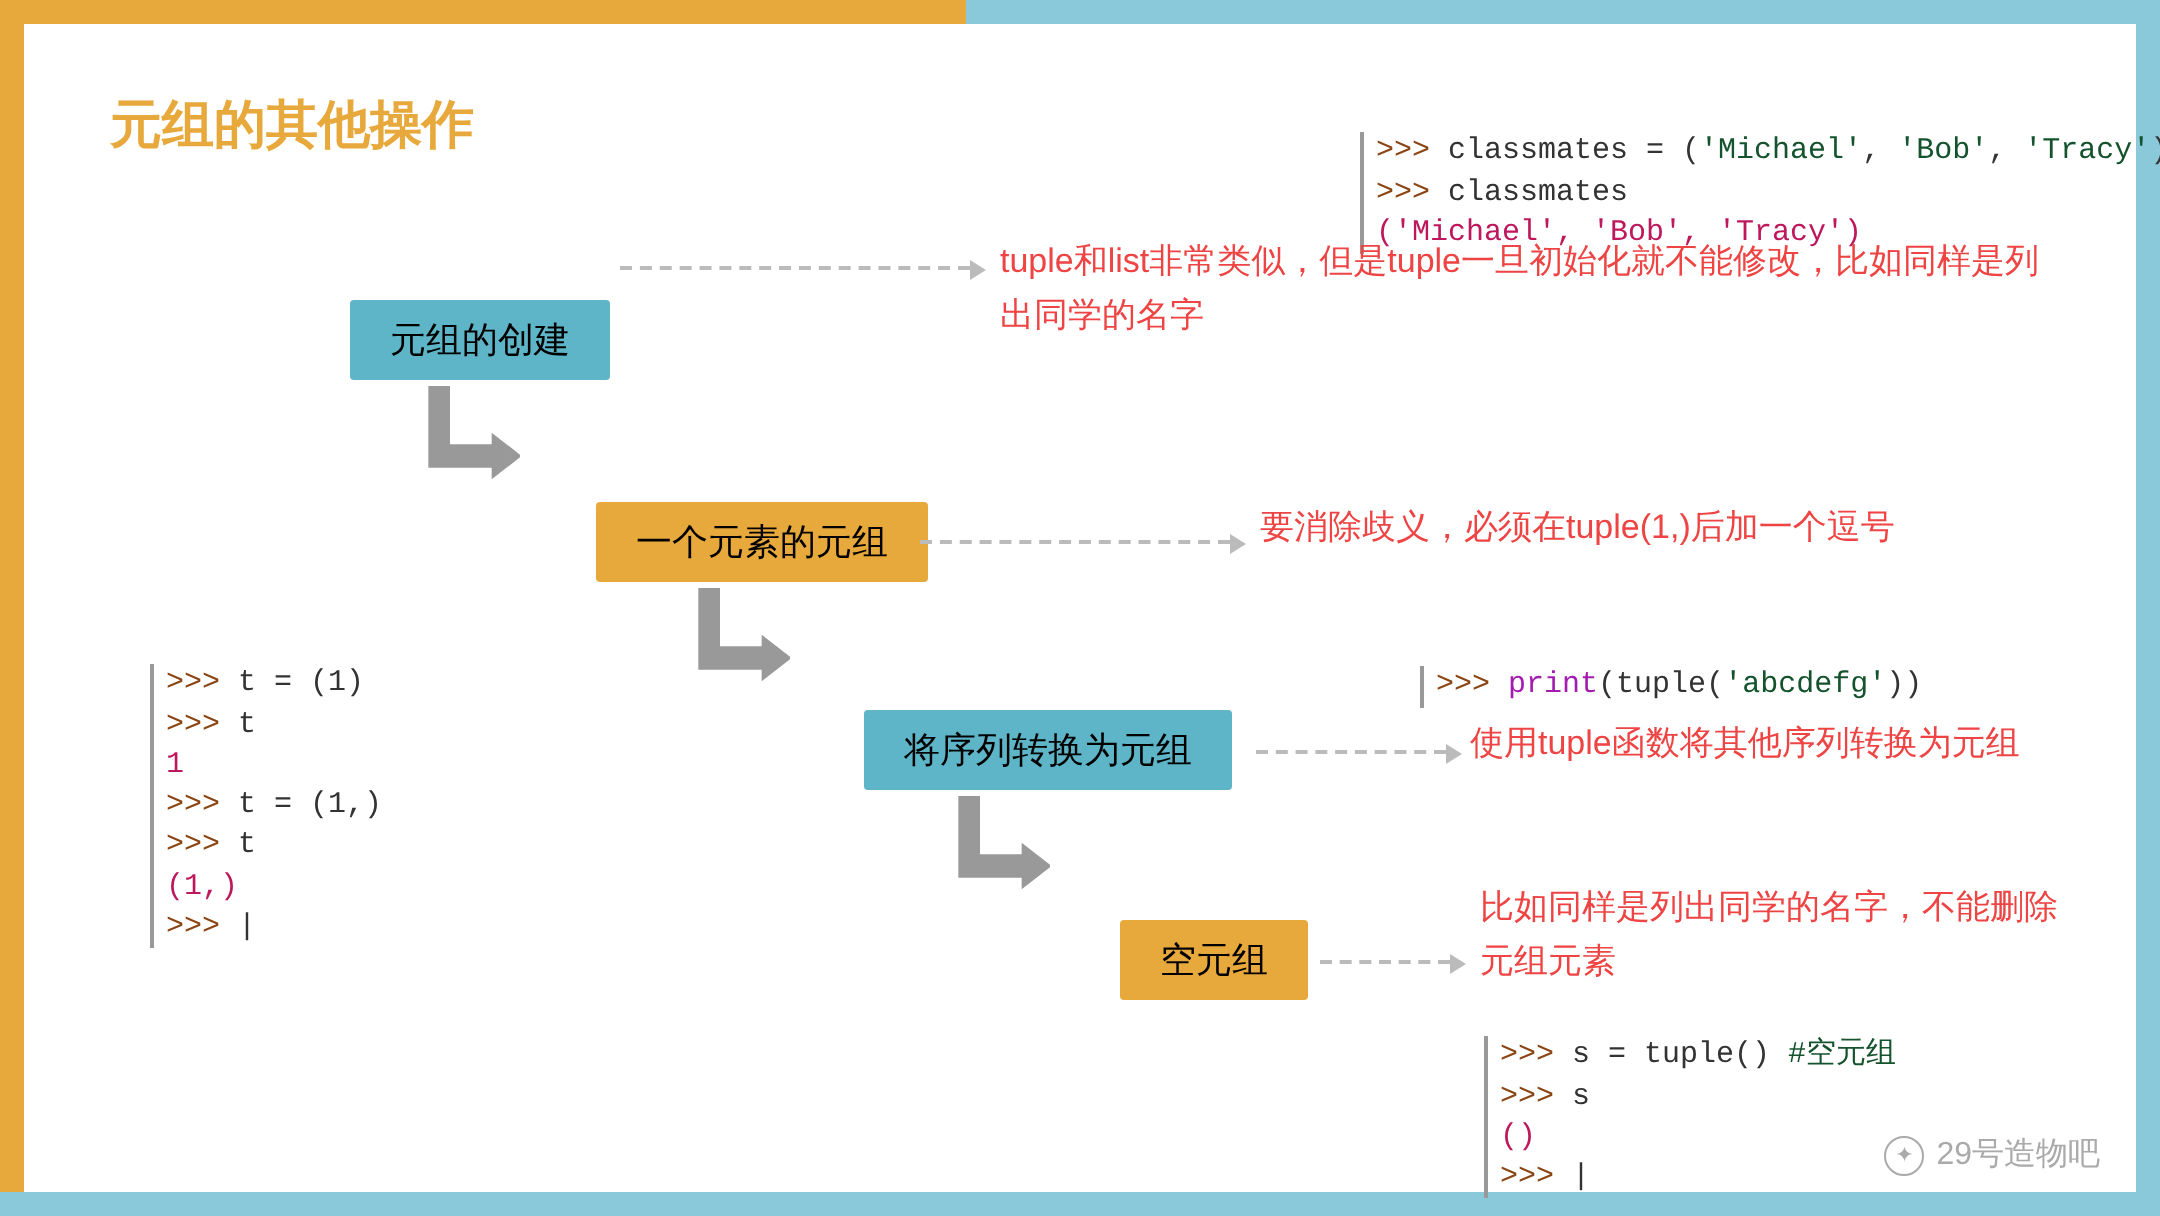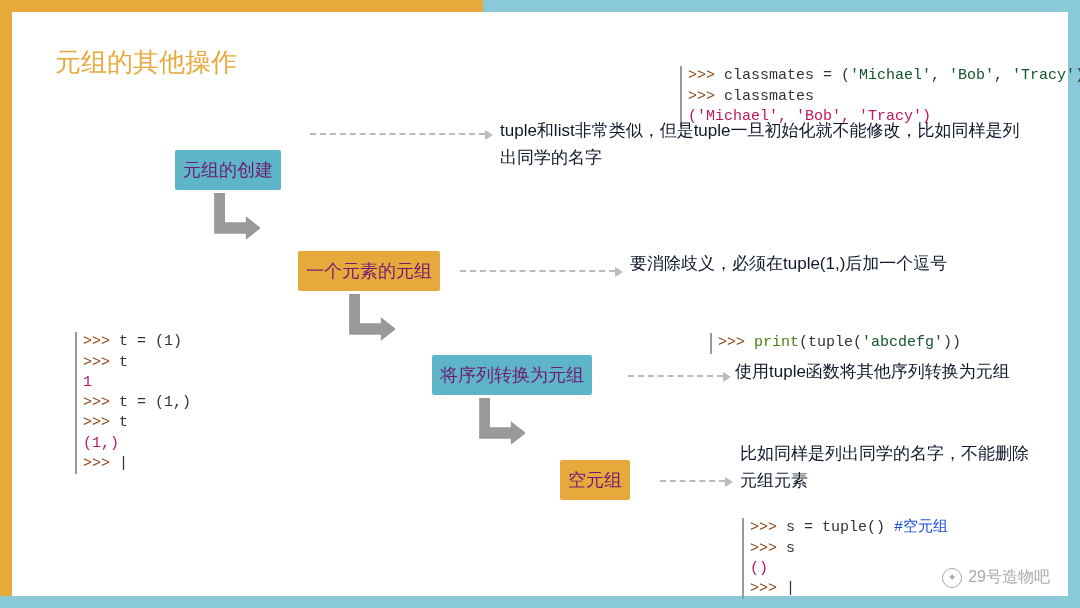--- a/index.html
+++ b/index.html
@@ -2,36 +2,36 @@
 <html><head>
 <meta charset="utf-8">
 <style>
 *{box-sizing:border-box;margin:0;padding:0}
 body{font-family:"Microsoft YaHei",Arial,sans-serif;background:#fff;width:1080px;height:608px;position:relative;overflow:hidden}
 .border-top-left{position:absolute;top:0;left:0;width:483px;height:12px;background:#E8A93C}
 .border-left{position:absolute;top:0;left:0;width:12px;height:608px;background:#E8A93C}
 .border-top-right{position:absolute;top:0;left:483px;width:597px;height:12px;background:#8AC9D9}
 .border-right{position:absolute;top:0;right:0;width:12px;height:608px;background:#8AC9D9}
 .border-bottom{position:absolute;bottom:0;left:0;width:1080px;height:12px;background:#8AC9D9}
-.title{position:absolute;top:45px;left:55px;font-size:26px;color:#E8A93C;font-weight:400}
-.box{background:#fff;position:absolute;padding:8px 8px;font-size:18px;color:#701a75;border-radius:2px}
+.title{position:absolute;top:45px;left:55px;font-size:26px;color:#E8A93C;font-weight:700}
+.box{background:#fff;position:absolute;padding:8px 20px;font-size:18px;color:#000000;border-radius:2px}
 .box.blue{background:#5DB5C7}
 .box.orange{background:#E8A93C}
 .arrow{position:absolute;width:50px;height:50px}
 .arrow svg{width:100%;height:100%}
 .dash{position:absolute;border-top:2px dashed #bbb;height:0}
 .dash::after{content:"";position:absolute;right:-8px;top:-5px;border-left:8px solid #bbb;border-top:5px solid transparent;border-bottom:5px solid transparent}
-.desc{position:absolute;font-size:17px;color:#0f172a;line-height:1.6}
+.desc{position:absolute;font-size:17px;color:#ef4444;line-height:1.6}
 .code{position:absolute;font-family:"Courier New",monospace;font-size:15px;color:#333;line-height:1.35;white-space:pre}
 .code .b{border-left:2px solid #999;padding-left:6px;display:inline-block}
 .p-prompt{color:#8B4513}
-.p-kw{color:#4d7c0f}
+.p-kw{color:#a21caf}
 .p-str{color:#14532d}
 .p-out{color:#be185d}
-.p-cmt{color:#1d4ed8}
+.p-cmt{color:#14532d}
 .wm{position:absolute;bottom:20px;right:30px;color:#aaa;font-size:16px;display:flex;align-items:center;gap:6px}
 .wm-icon{width:20px;height:20px;border:1.5px solid #aaa;border-radius:50%;display:flex;align-items:center;justify-content:center;font-size:11px}
 </style>
 </head>
 <body>
 
 <div class="border-top-left"></div>
 <div class="border-left"></div>
 <div class="border-top-right"></div>
 <div class="border-right"></div>

